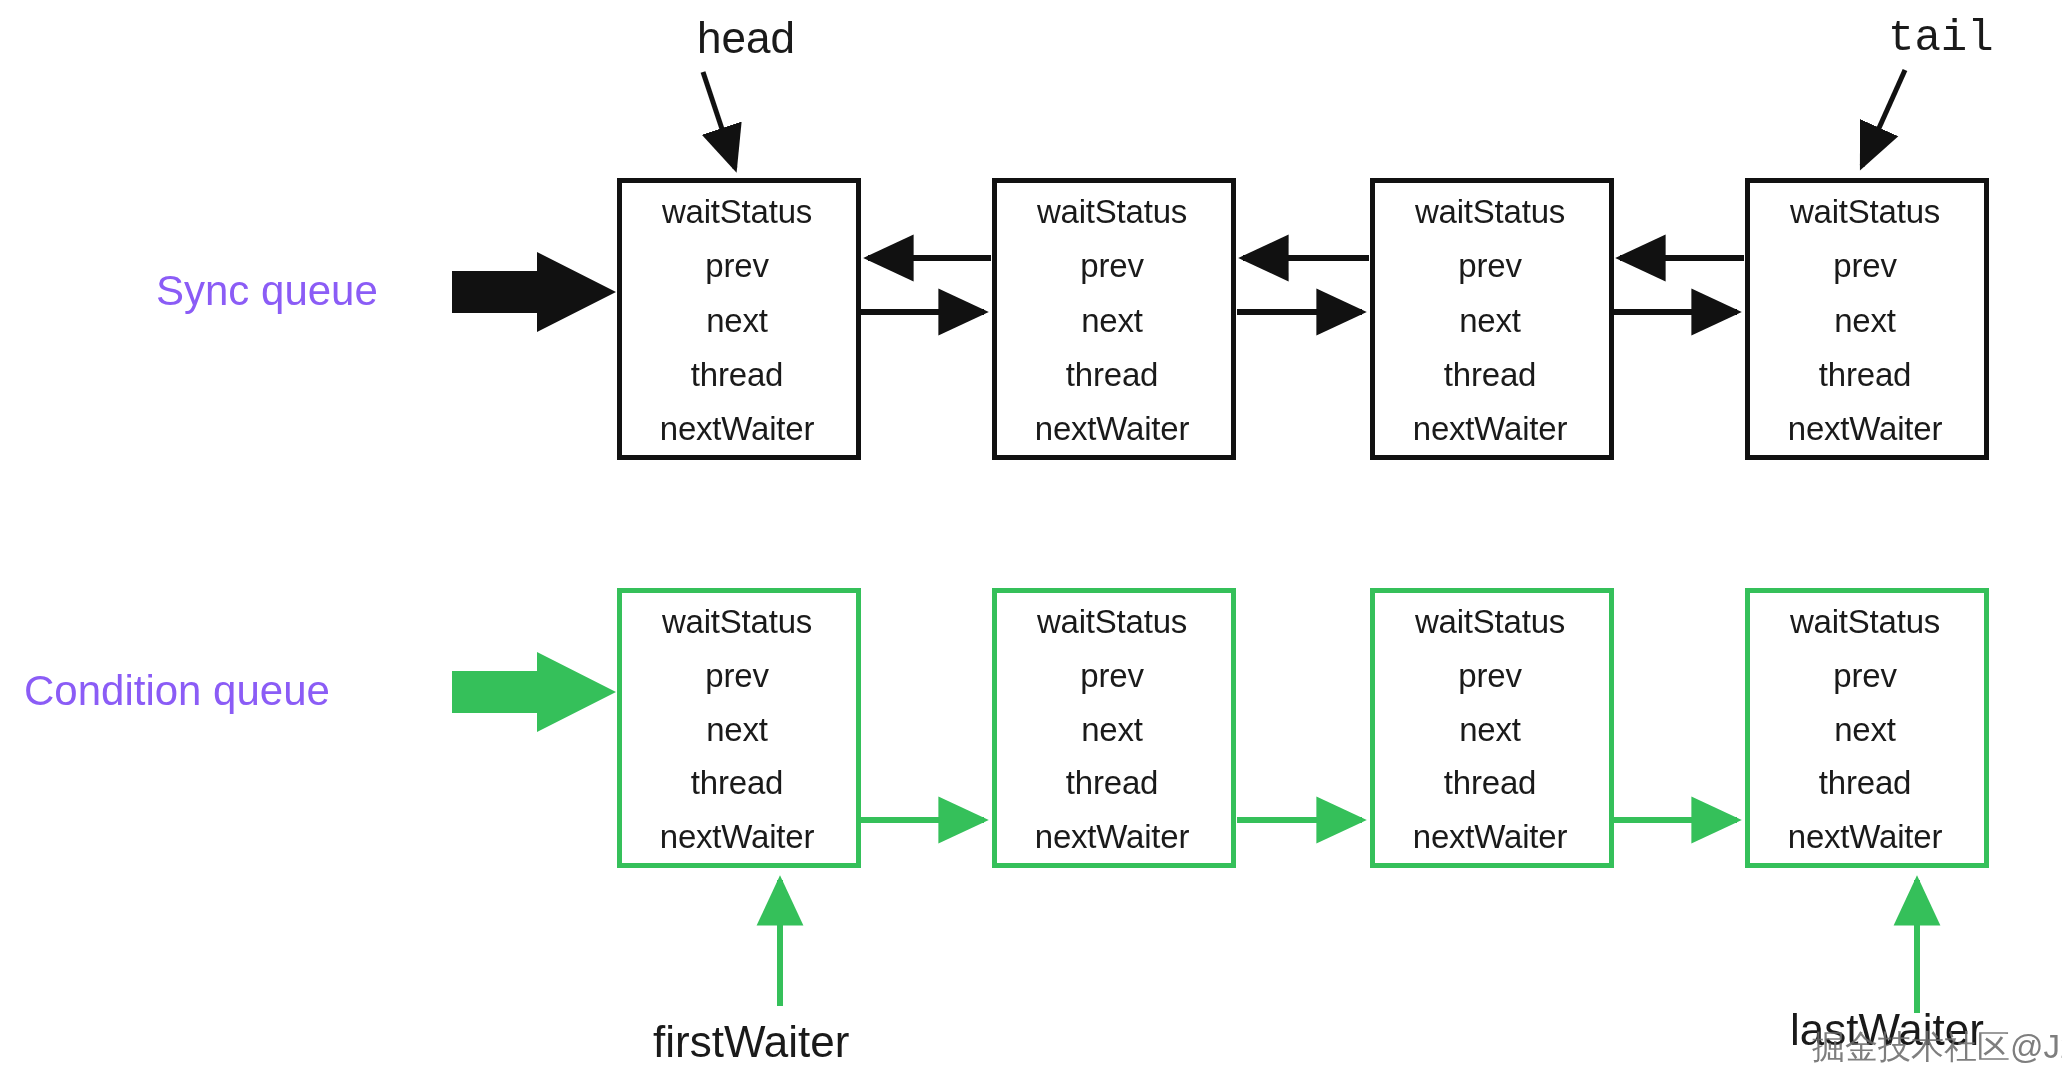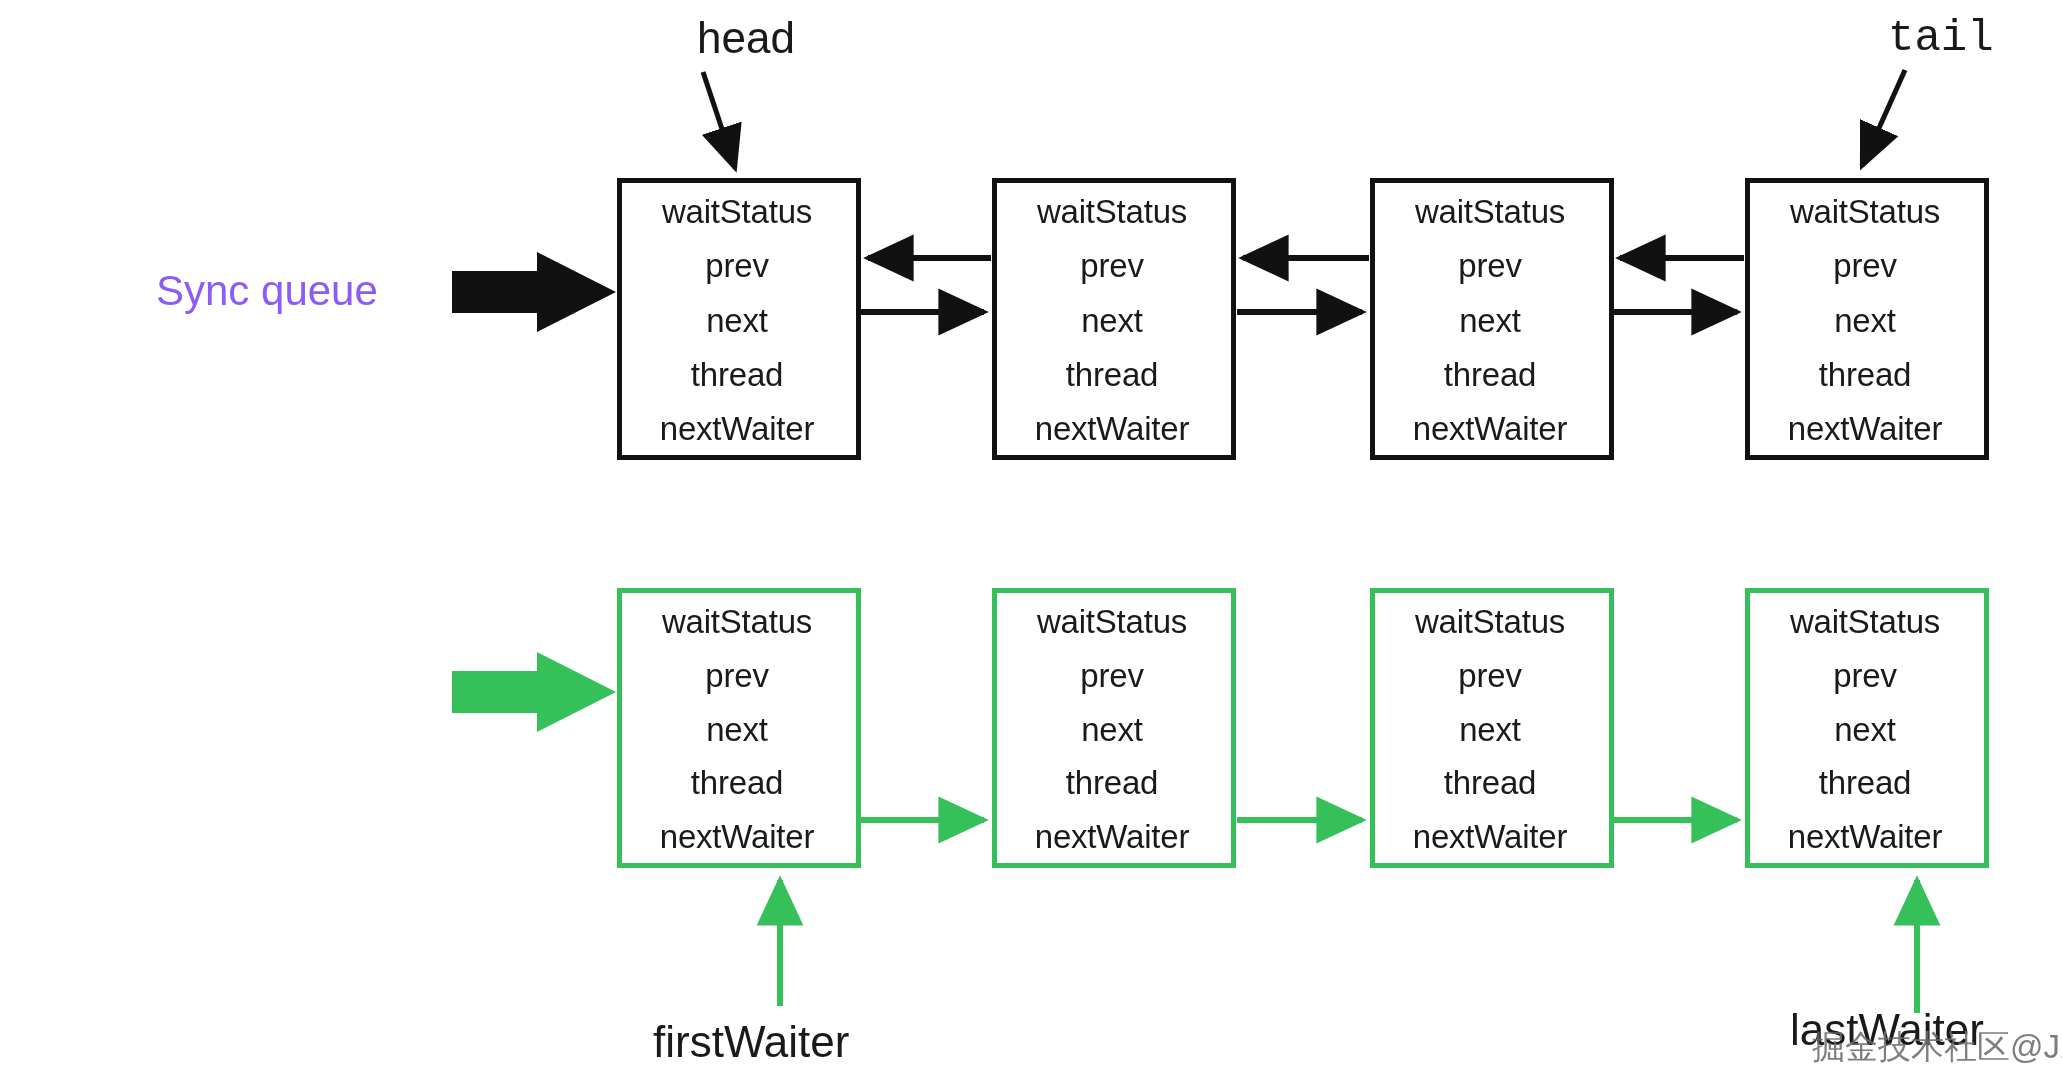--- a/index.html
+++ b/index.html
@@ -125,20 +125,21 @@
     </g>
     <g>
       <path d="M1917,1013 L1917,880" stroke="#35c05a" stroke-width="6" fill="none" marker-end="url(#ahG)"></path>
     </g>
   </svg>
 
   <div class="ptr-label" style="left:697px;top:16px;">head</div>
   <div class="ptr-label" style="left:1888px;top:16px;font-family:Liberation Mono, monospace;">tail</div>
 
   <div class="qlabel" style="left:156px;top:270px;">Sync queue</div>
+  <div class="qlabel" style="left:24px;top:670px;">Condition queue</div>
 
   <div class="node sync" style="left:617px;top:178px;width:244px;height:282px;">
     <div class="field">waitStatus</div>
     <div class="field">prev</div>
     <div class="field">next</div>
     <div class="field">thread</div>
     <div class="field">nextWaiter</div>
   </div>
 
   <div class="node sync" style="left:992px;top:178px;width:244px;height:282px;">

